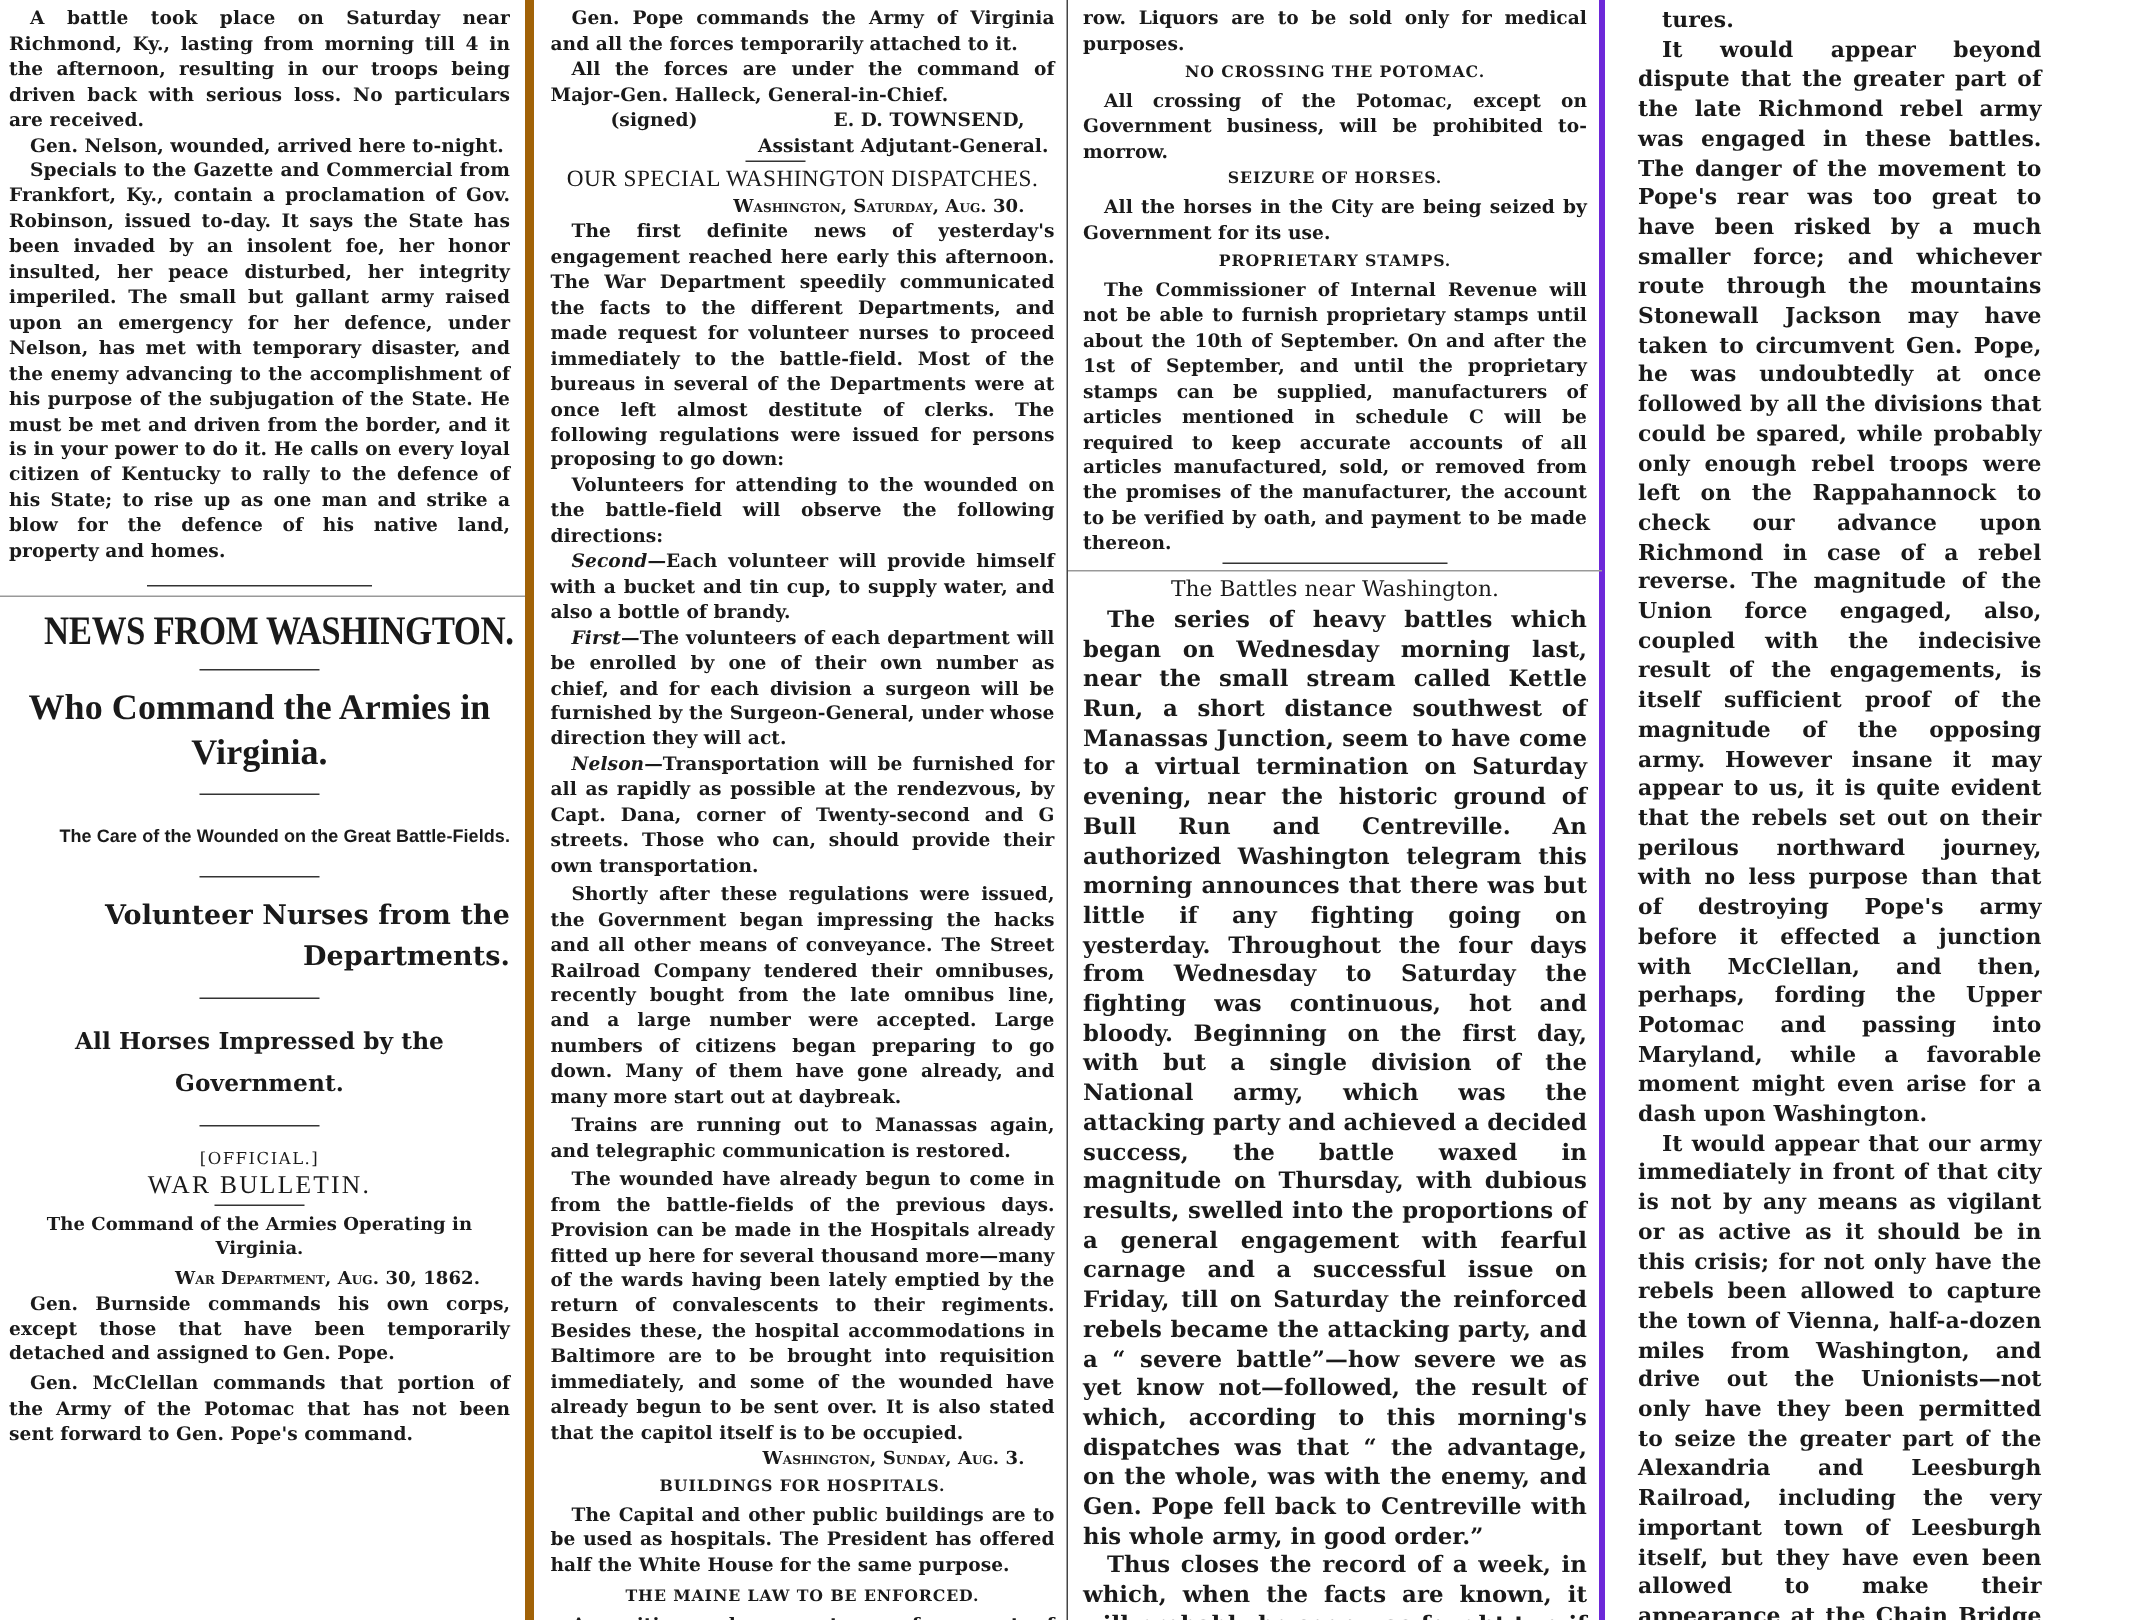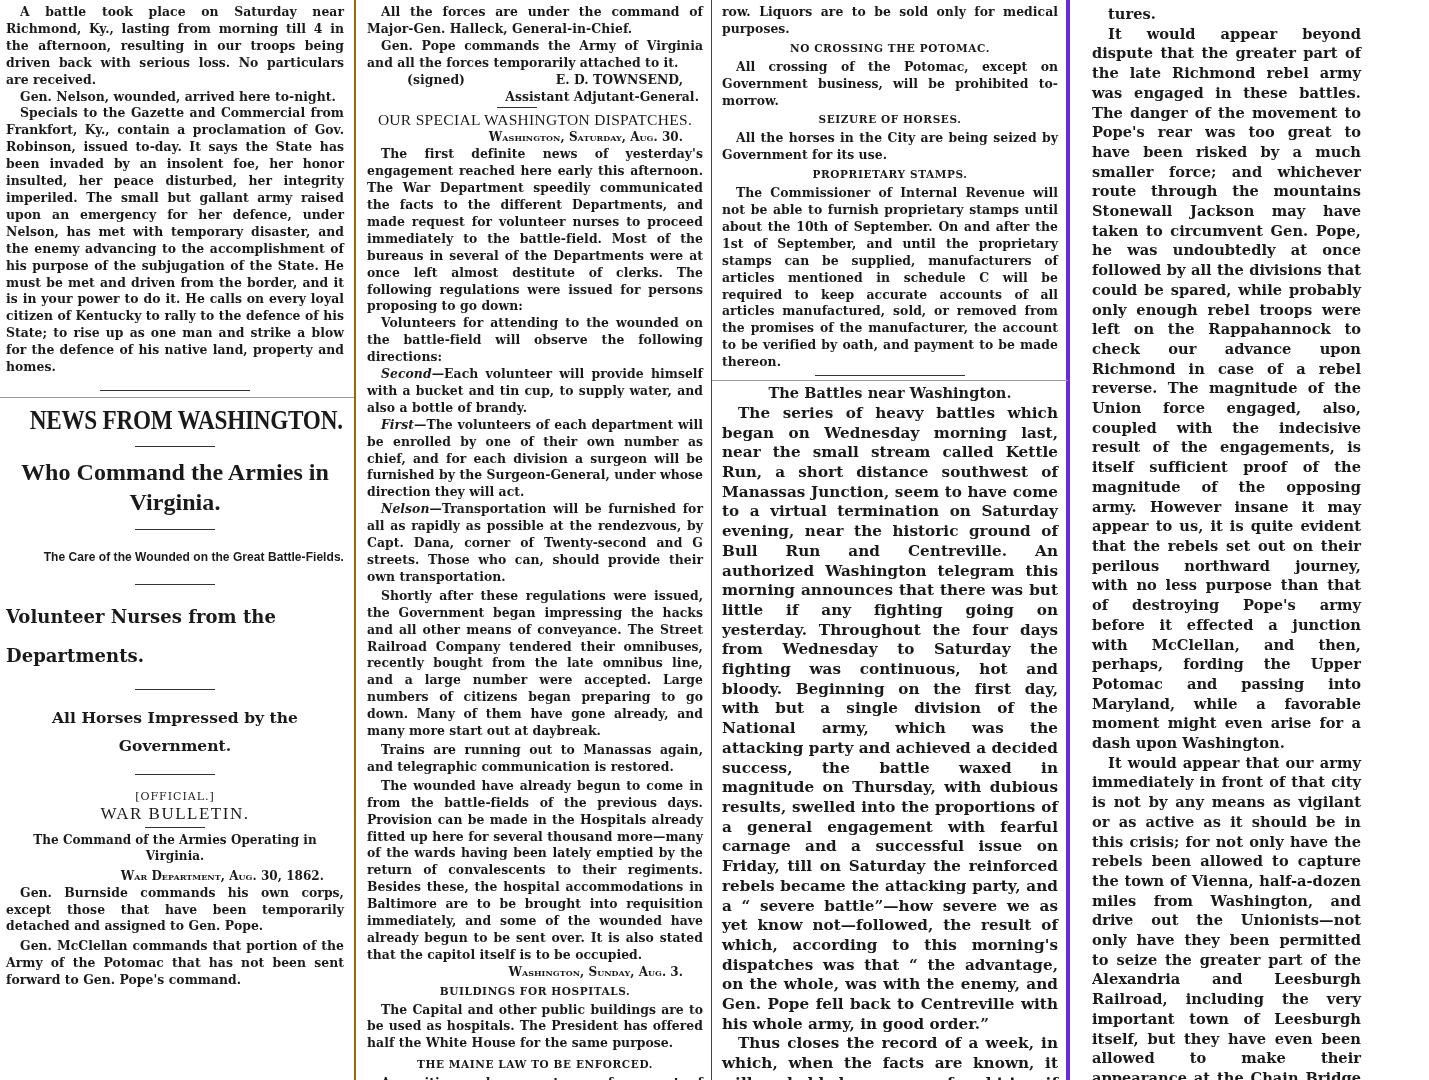--- a/index.html
+++ b/index.html
@@ -11,21 +11,21 @@
     position: relative;
   }
   .col {
     position: absolute; top: 0; height: 1080px;
     box-sizing: border-box;
     font-size: 12.4px; line-height: 16.9px;
     text-align: justify;
     letter-spacing: 0.05px;
     font-weight: bold;
   }
-  #col1 { left: 0; width: 356px; padding: 4px 10px 0 6px; border-right: 2px solid #a16207; }
+  #col1 { left: 0; width: 356px; padding: 4px 10px 0 6px; border-right: 6px solid #a16207; }
   #col2 { left: 357px; width: 355px; padding: 4px 8px 0 10px; border-right: 1px solid #444; }
   #col3 { left: 712px; width: 358px; padding: 4px 8px 0 10px; border-right: 4px solid #6d28d9; }
   #col4 { left: 1084px; width: 285px; padding: 4px 8px 0 8px; }
   p { margin: 0; text-indent: 14px; }
   p.noindent { text-indent: 0; }
   .sc { font-variant: small-caps; }
   i { font-style: italic; }
   .rule { height: 1px; background: #333; margin: 6px auto; }
   .rule.short { width: 80px; }
   .rule.mid { width: 150px; }
@@ -39,38 +39,38 @@
   .head-2 {
     font-family: "Liberation Serif", serif; font-weight: bold;
     font-size: 24px; line-height: 30px; text-align: center;
   }
   .head-3 {
     font-family: Liberation Sans, sans-serif; font-weight: bold;
     font-size: 12px; line-height: 30px; text-align: right;
   }
   .head-4 {
     font-family: "DejaVu Serif", serif; font-weight: bold;
-    font-size: 18px; line-height: 39px; text-align: left;
+    font-size: 18px; line-height: 27px; text-align: right;
   }
   .head-5 {
     font-family: "DejaVu Serif", serif; font-weight: bold;
     font-size: 15.5px; line-height: 28px; text-align: center;
   }
   .bulletin-official { text-align: center; font-size: 11px; letter-spacing: 1px; margin-top: 0; font-weight: normal; }
   .bulletin-title { text-align: center; font-family: "Liberation Serif", serif; font-size: 17px; letter-spacing: 1.5px; font-weight: normal; }
   .sub-head { text-align: center; font-size: 12px; line-height: 16px; }
   .dateline { text-align: right; font-size: 12px; padding-right: 20px; }
   .section-caps { text-align: center; font-size: 10.5px; letter-spacing: 0.6px; font-weight: bold; margin: 2px 0; }
   .dispatch-head {
     text-align: center; font-family: "Liberation Serif", serif; font-weight: normal;
     font-size: 15.5px; letter-spacing: 0.3px; margin-top: 4px; white-space: nowrap;
   }
   .signed { display: flex; justify-content: space-between; padding: 0 20px 0 40px; }
   .sig-title { text-align: right; padding-right: 4px; }
-  .battles-head { text-align: center; font-size: 14.5px; font-weight: bold; margin: 4px 0 2px; }
+  .battles-head { text-align: center; font-size: 14.5px; font-weight: normal; margin: 4px 0 2px; }
   #col3 .big-text { font-size: 15.2px; line-height: 19.7px; }
   #col3 .big-text p { text-indent: 16px; }
   #col4 .big-text { font-size: 14.6px; line-height: 19.7px; }
   #col4 .big-text p { text-indent: 16px; }
   .divider-h { border-top: 1px solid #999; margin: 4px -10px 0; }
 </style>
 </head>
 <body>
 
 <div class="col" id="col1">
@@ -94,22 +94,22 @@
   <div class="bulletin-official">[OFFICIAL.]</div>
   <div class="bulletin-title">WAR BULLETIN.</div>
   <div class="rule short" style="width:60px;margin:4px auto;"></div>
   <div class="sub-head">The Command of the Armies Operating in Virginia.</div>
   <div class="dateline sc" style="margin-top:4px;">War Department, Aug. 30, 1862.</div>
   <p>Gen. Burnside commands his own corps, except those that have been temporarily detached and assigned to Gen. Pope.</p>
   <p style="margin-top:3px;">Gen. McClellan commands that portion of the Army of the Potomac that has not been sent forward to Gen. Pope's command.</p>
 </div>
 
 <div class="col" id="col2">
+  <p>Gen. Pope commands the Army of Virginia and all the forces temporarily attached to it.</p>
   <p>All the forces are under the command of Major-Gen. Halleck, General-in-Chief.</p>
-  <p>Gen. Pope commands the Army of Virginia and all the forces temporarily attached to it.</p>
   <div class="signed">
     <span>(signed)</span>
     <span>E. D. TOWNSEND,</span>
   </div>
   <div class="sig-title">Assistant Adjutant-General.</div>
   <div class="rule short" style="width:40px;margin:2px auto 2px 130px;"></div>
   <div class="dispatch-head">OUR SPECIAL WASHINGTON DISPATCHES.</div>
   <div class="dateline sc">Washington, Saturday, Aug. 30.</div>
   <p>The first definite news of yesterday's engagement reached here early this afternoon. The War Department speedily communicated the facts to the different Departments, and made request for volunteer nurses to proceed immediately to the battle-field. Most of the bureaus in several of the Departments were at once left almost destitute of clerks. The following regulations were issued for persons proposing to go down:</p>
   <p>Volunteers for attending to the wounded on the battle-field will observe the following directions:</p>

